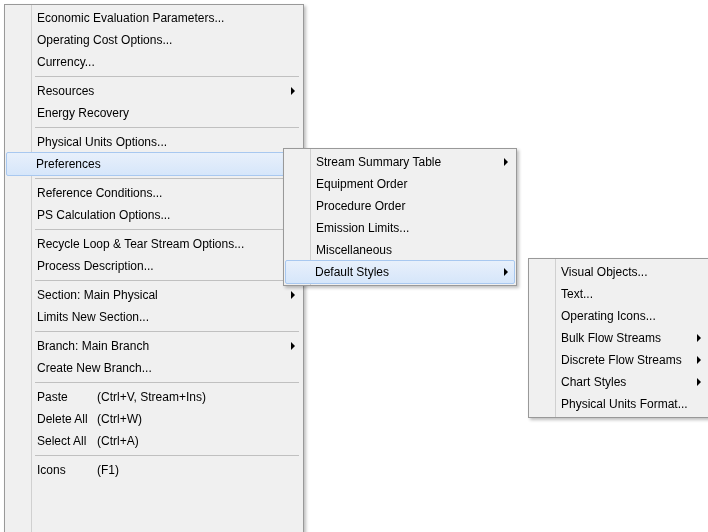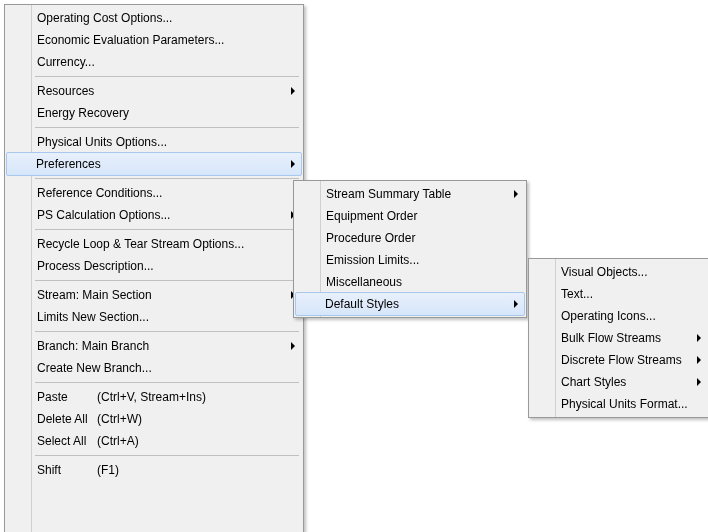--- a/index.html
+++ b/index.html
@@ -58,56 +58,56 @@
     right: 6px;
     top: 50%;
     transform: translateY(-50%);
     width: 0; height: 0;
     border-top: 4px solid transparent;
     border-bottom: 4px solid transparent;
     border-left: 4px solid #000;
   }
   
   #menu1 { left: 4px; top: 4px; width: 294px; height: 524px; }
-  #menu2 { left: 293px; top: 148px; width: 228px; margin-top: 32px; }
+  #menu2 { left: 283px; top: 148px; width: 228px; }
   #menu3 { left: 528px; top: 258px; width: 176px; }
 </style>
 </head>
 <body>
 
 <div id="menu1" class="menu">
   <div class="gutter"></div>
   <div id="menu1-body">
+      <div class="item"><span>Economic Evaluation Parameters...</span></div>
       <div class="item"><span>Operating Cost Options...</span></div>
-      <div class="item"><span>Economic Evaluation Parameters...</span></div>
       <div class="item"><span>Currency...</span></div>
       <div class="sep"></div>
       <div class="item"><span>Resources</span><span class="arrow"></span></div>
       <div class="item"><span>Energy Recovery</span></div>
       <div class="sep"></div>
       <div class="item"><span>Physical Units Options...</span></div>
       <div class="item highlight"><span>Preferences</span><span class="arrow"></span></div>
       <div class="sep"></div>
       <div class="item"><span>Reference Conditions...</span></div>
       <div class="item"><span>PS Calculation Options...</span><span class="arrow"></span></div>
       <div class="sep"></div>
       <div class="item"><span>Recycle Loop &amp; Tear Stream Options...</span></div>
       <div class="item"><span>Process Description...</span></div>
       <div class="sep"></div>
-      <div class="item"><span>Stream: Main Section</span><span class="arrow"></span></div>
+      <div class="item"><span>Section: Main Physical</span><span class="arrow"></span></div>
       <div class="item"><span>Limits New Section...</span></div>
       <div class="sep"></div>
       <div class="item"><span>Branch: Main Branch</span><span class="arrow"></span></div>
       <div class="item"><span>Create New Branch...</span></div>
       <div class="sep"></div>
       <div class="item"><span>Paste</span><span class="shortcut">(Ctrl+V, Stream+Ins)</span></div>
       <div class="item"><span>Delete All</span><span class="shortcut">(Ctrl+W)</span></div>
       <div class="item"><span>Select All</span><span class="shortcut">(Ctrl+A)</span></div>
       <div class="sep"></div>
-      <div class="item"><span>Shift</span><span class="shortcut">(F1)</span></div>
+      <div class="item"><span>Icons</span><span class="shortcut">(F1)</span></div>
     </div>
 </div>
 
 <div id="menu2" class="menu">
   <div class="gutter"></div>
   <div id="menu2-body">
       <div class="item"><span>Stream Summary Table</span><span class="arrow"></span></div>
       <div class="item"><span>Equipment Order</span></div>
       <div class="item"><span>Procedure Order</span></div>
       <div class="item"><span>Emission Limits...</span></div>

